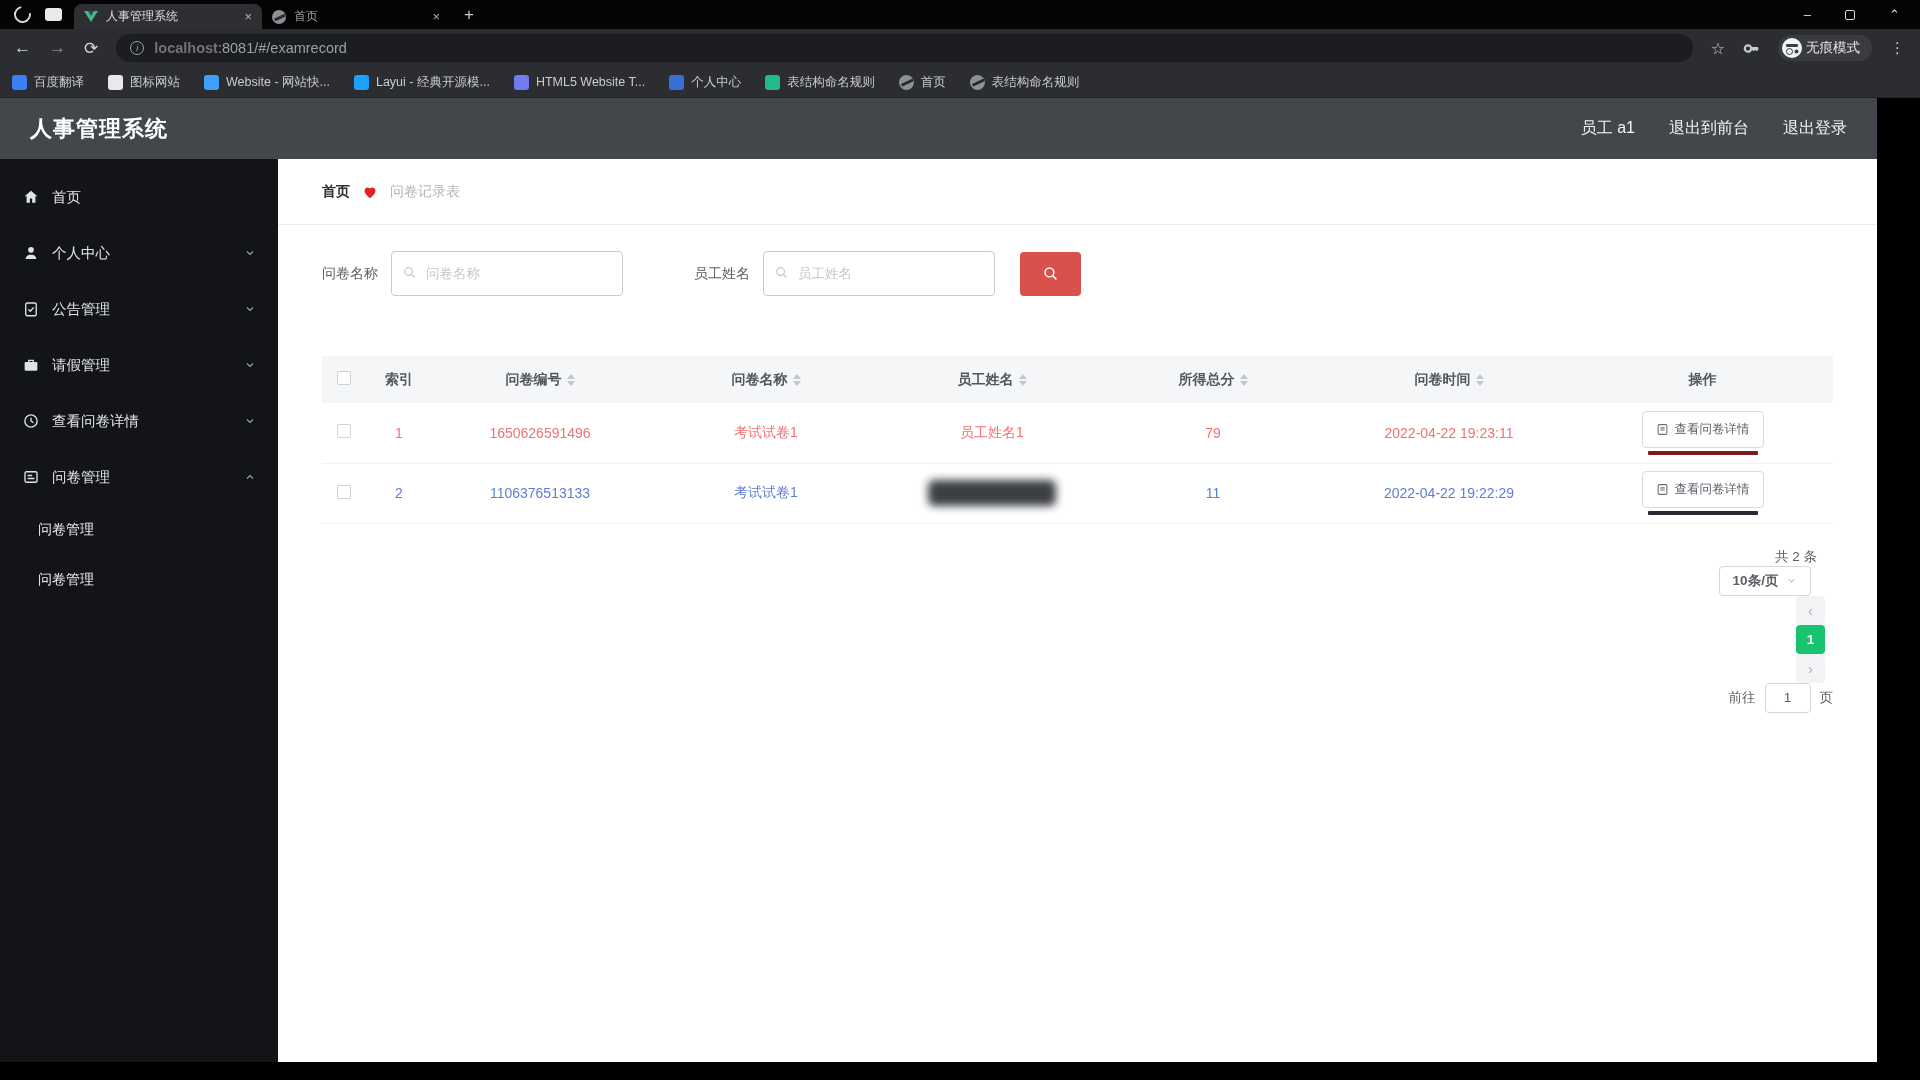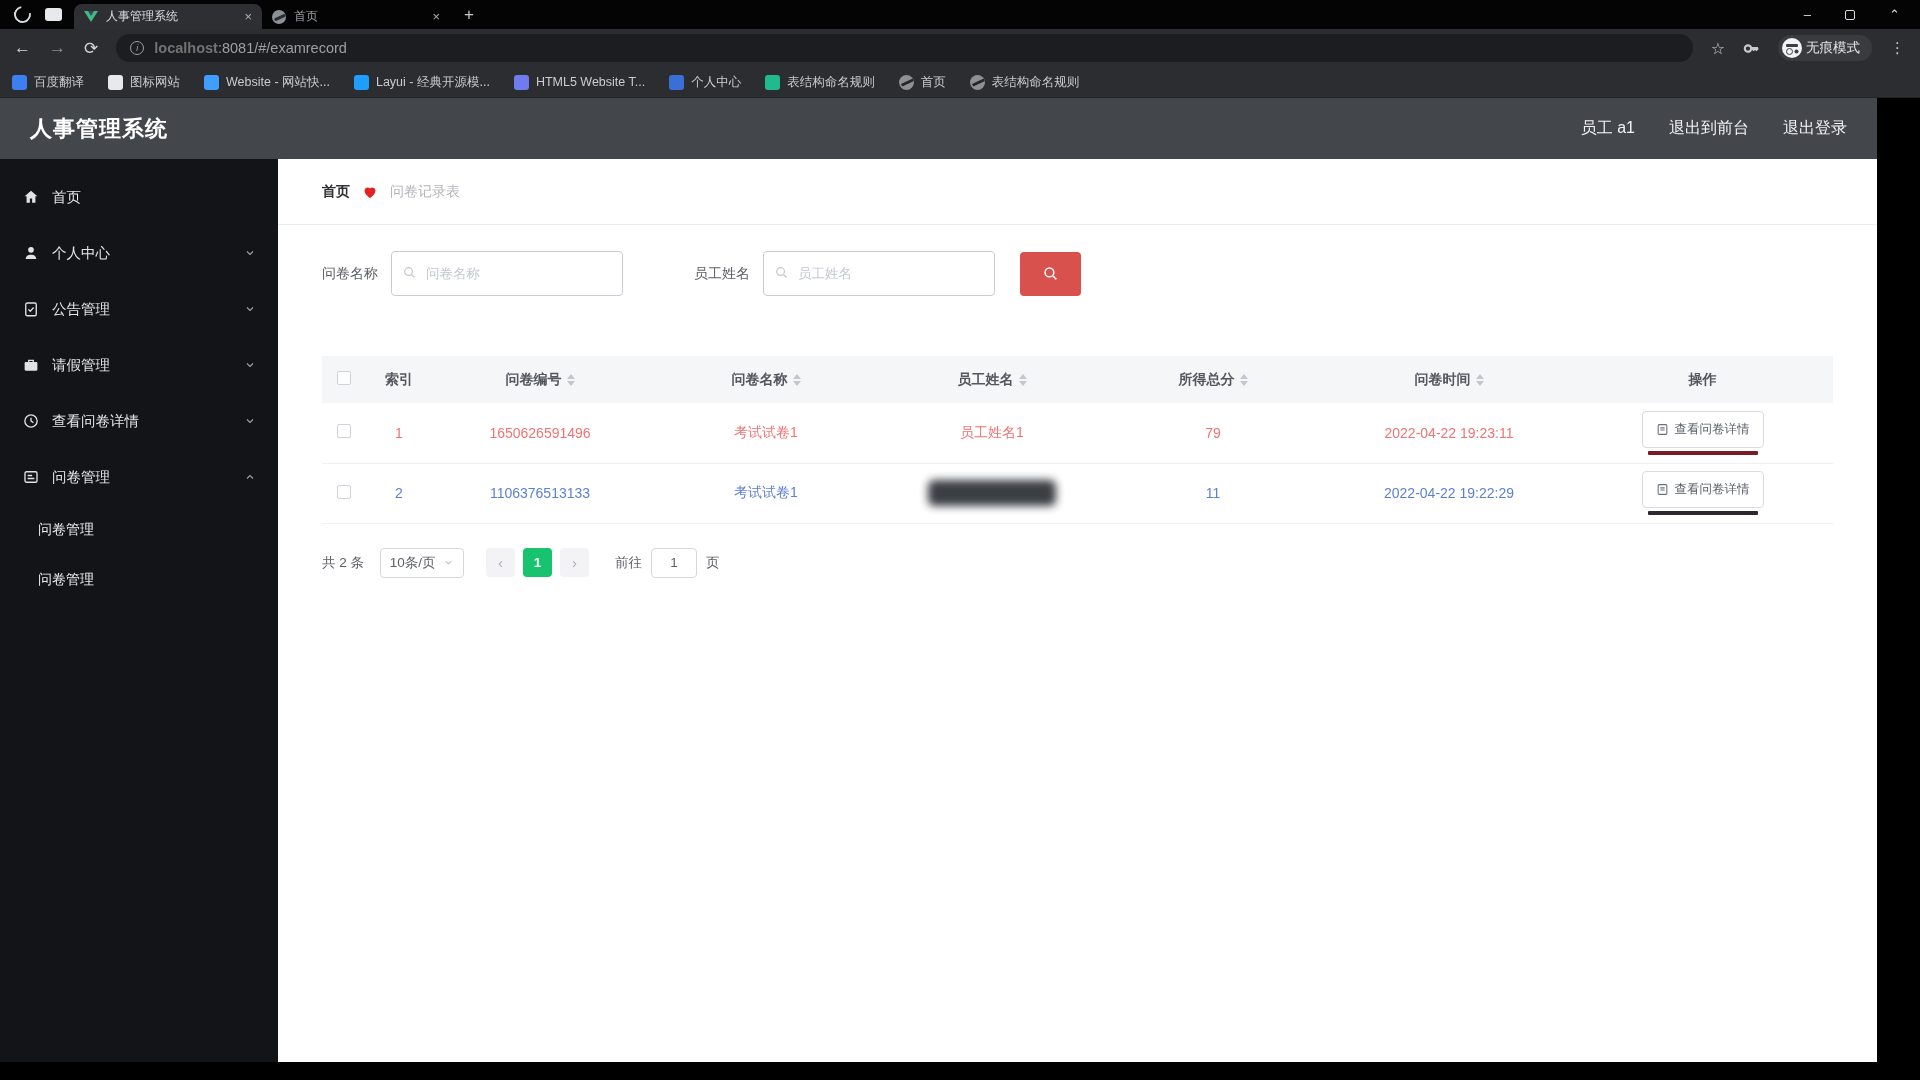--- a/index.html
+++ b/index.html
@@ -90,24 +90,24 @@
   .c-up { width:0; height:0; border-left:4px solid transparent; border-right:4px solid transparent; border-bottom:5px solid #c3c6cd; }
   .c-dn { width:0; height:0; border-left:4px solid transparent; border-right:4px solid transparent; border-top:5px solid #c3c6cd; }
   .cb { width:14px; height:14px; border:1px solid #ced2d9; border-radius:2px; background:#fff; display:inline-block; }
   .action-btn { display:inline-flex; align-items:center; gap:6px; border:1px solid #d8dbe1; background:#fff;
                 border-radius:4px; padding:9px 13px; font-size:12.5px; color:#5a5e66; }
   .action-ul { height:4px; width:110px; margin:3px auto 0; border-radius:1px; }
   .ul-red { background:#7c1b22; }
   .ul-dark { background:#2e2630; }
   .redacted { width:128px; height:26px; margin:0 auto; background:#2b2e34; border-radius:6px; filter:blur(4px); opacity:.92; }
 
-  .pager { display:flex; align-items:center; margin:24px 44px 0; font-size:13.5px; color:#5c6066; }
+  .pager { display:flex; align-items:flex-end; margin:24px 44px 0; font-size:13.5px; color:#5c6066;flex-direction:column; }
   .pg-total { margin-right:16px; }
-  .pg-select { width:84px; height:30px; border:1px solid #d4d7de; border-radius:4px; display:flex; align-items:center;
-               justify-content:center; gap:8px; color:#5c6066; background:#fff; margin-right:22px; }
+  .pg-select { width:92px; height:30px; border:1px solid #d4d7de; border-radius:4px; display:flex; align-items:center;
+               justify-content:center; gap:8px; color:#5c6066; background:#fff; margin-right:22px;font-weight:bold; }
   .pg-btn { width:29px; height:29px; border-radius:4px; background:#f3f3f5; color:#aab0b8; display:flex;
             align-items:center; justify-content:center; font-size:15px; margin-right:8px; }
   .pg-page { width:29px; height:29px; border-radius:4px; background:#17c36c; color:#fff; display:flex;
              align-items:center; justify-content:center; font-size:13.5px; font-weight:bold; margin-right:8px; }
   .pg-goto { display:flex; align-items:center; gap:9px; margin-left:18px; }
   .pg-input { width:46px; height:30px; border:1px solid #d4d7de; border-radius:4px; text-align:center;
               font-size:13.5px; color:#5c6066; outline:none; }
 
   .watermark { position:absolute; right:10px; top:698px; display:flex; align-items:center; }
   .wm-text { font-size:66px; font-weight:900; color:#0c0c0c; letter-spacing:4px; font-family:"DejaVu Sans","Liberation Sans",sans-serif; }

